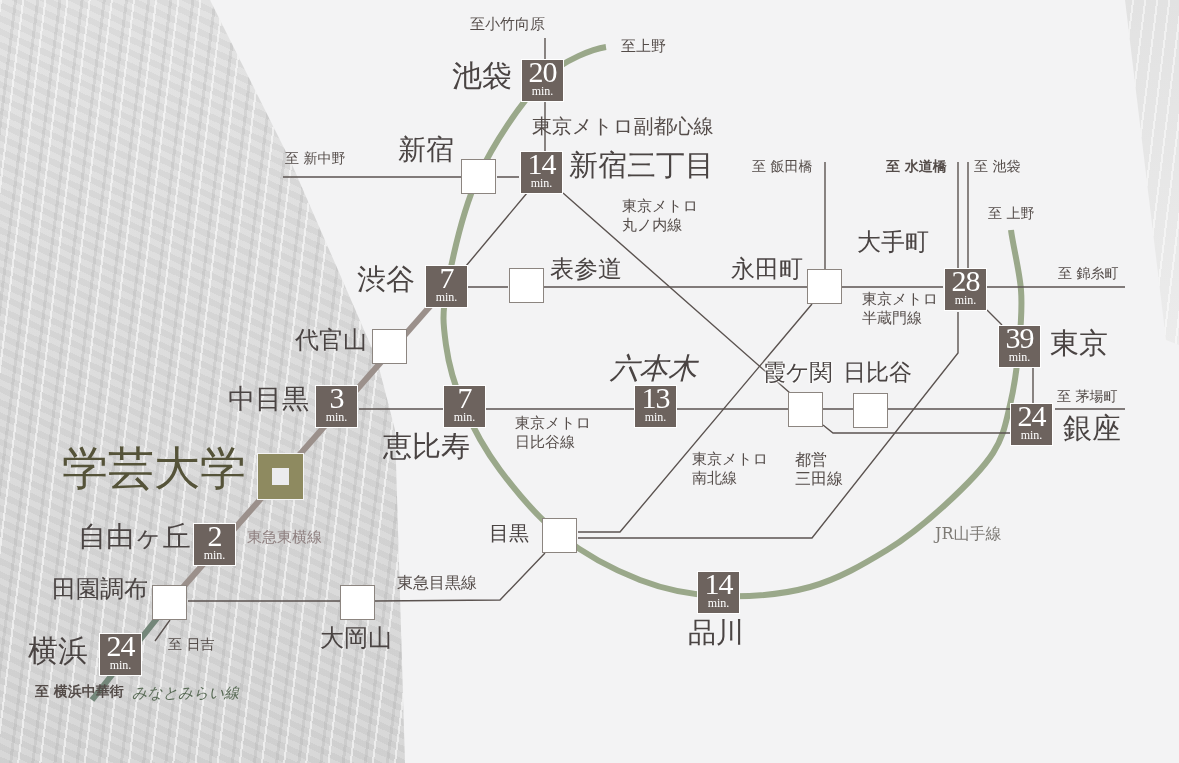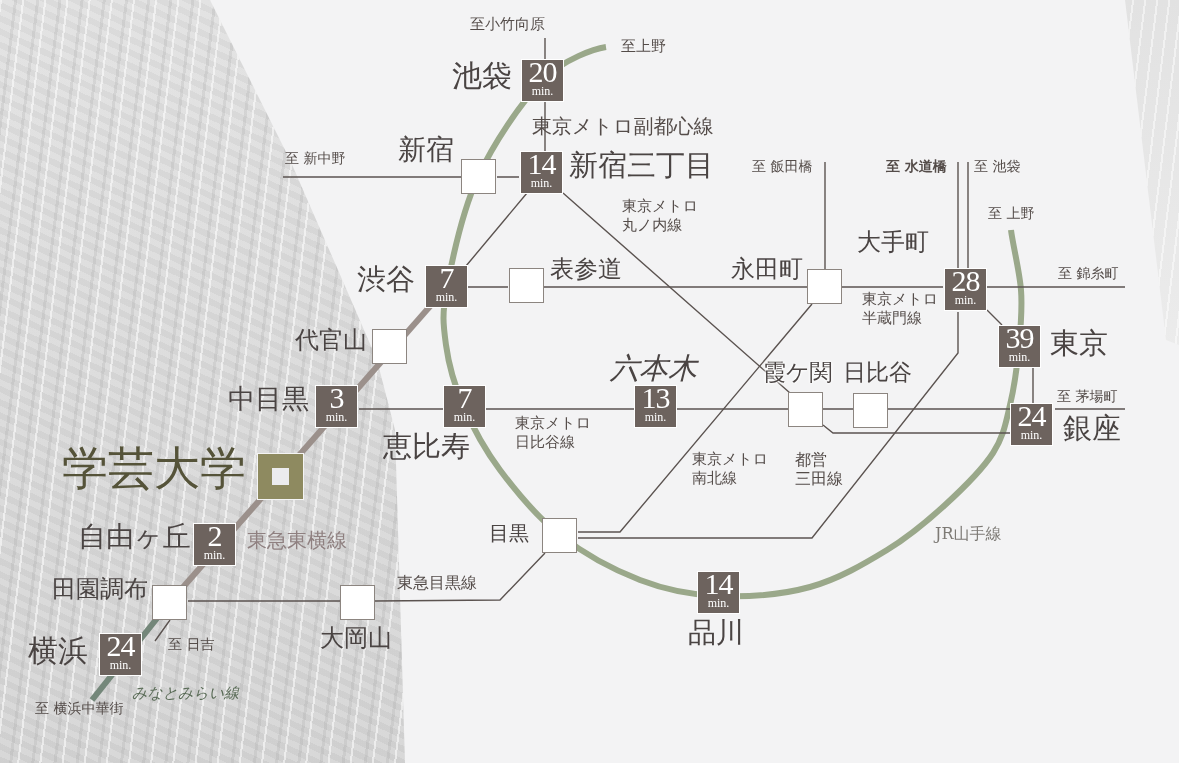--- a/index.html
+++ b/index.html
@@ -192,29 +192,29 @@
   </div>
   <div class="lbl linelbl" style="left:692px;top:450px;">
     <div>東京メトロ</div>
     <div>南北線</div>
   </div>
   <div class="lbl linelbl" style="left:795px;top:450px;font-size:16px;">
     <div>都営</div>
     <div>三田線</div>
   </div>
   <span class="lbl" style="left:935px;top:526px;font-size:16px;color:var(--jr_text,#7d7a75);">JR山手線</span>
-  <span class="lbl" style="left:247px;top:530px;font-size:20px;color:var(--toyoko_text,#8f8080);text-align:center;">東急東横線</span>
+  <span class="lbl" style="left:247px;top:530px;font-size:15px;color:var(--toyoko_text,#8f8080);text-align:center;">東急東横線</span>
   <span class="lbl" style="left:397px;top:575px;font-size:16px;color:var(--small,#544c49);">東急目黒線</span>
   <span class="lbl" style="left:132px;top:686px;font-size:15px;color:var(--minatomirai_text,#586a55);font-style:italic;">みなとみらい線</span>
 
   <span class="lbl small" style="left:470px;top:17px;font-size:15px;">至小竹向原</span>
   <span class="lbl small" style="left:621px;top:39px;font-size:15px;">至上野</span>
   <span class="lbl small" style="left:285px;top:151px;">至 新中野</span>
   <span class="lbl small" style="left:752px;top:159px;">至 飯田橋</span>
   <span class="lbl small" style="left:886px;top:159px;font-weight:bold;">至 水道橋</span>
   <span class="lbl small" style="left:974px;top:159px;">至 池袋</span>
   <span class="lbl small" style="left:988px;top:206px;">至 上野</span>
   <span class="lbl small" style="left:1058px;top:266px;">至 錦糸町</span>
   <span class="lbl small" style="left:1057px;top:389px;">至 茅場町</span>
   <span class="lbl small" style="left:168px;top:637px;">至 日吉</span>
-  <span class="lbl small" style="left:35px;top:701px;">至 横浜中華街</span>
+  <span class="lbl small" style="left:35px;top:684px;font-weight:bold;">至 横浜中華街</span>
 
 </div>
 
 </body></html>

